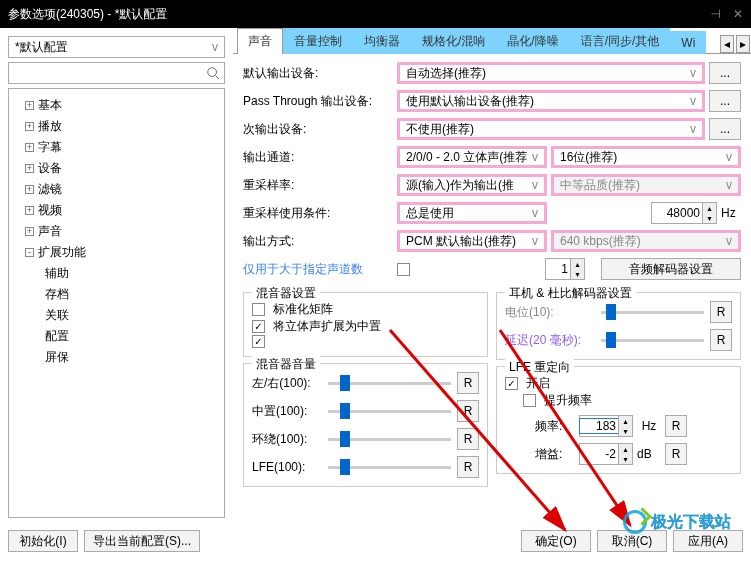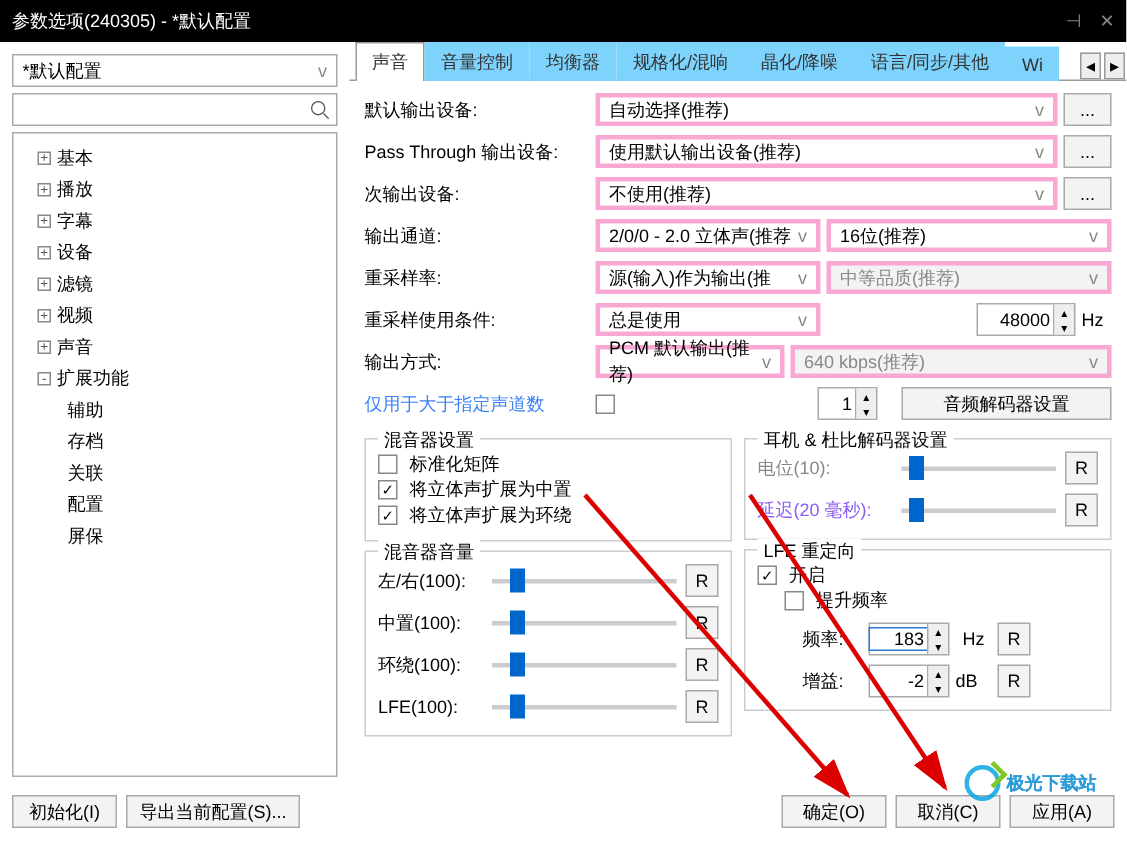--- a/index.html
+++ b/index.html
@@ -43,21 +43,21 @@
 .two-col>div{flex:1}
 .slider{display:flex;align-items:center;gap:6px}
 .slider .track{flex:1;height:3px;background:#ccc;position:relative}
 .slider .thumb{width:10px;height:16px;background:#0066cc;position:absolute;top:-7px;left:10%}
 .rbtn{border:1px solid #aaa;width:22px;height:22px;display:flex;align-items:center;justify-content:center;background:#f3f3f3}
 .bottom{position:absolute;bottom:12px;left:8px;right:8px;display:flex;justify-content:space-between}
 .bottom .btn{min-width:70px}
 .watermark{position:absolute;right:20px;bottom:30px;opacity:0.85;pointer-events:none;display:flex;align-items:center;gap:4px}
 .watermark .circ{width:24px;height:24px;border:3px solid #0aa6e0;border-radius:50%;position:relative}
 .watermark .circ::after{content:"";position:absolute;right:-5px;top:-3px;width:10px;height:10px;border-top:3px solid #6ac000;border-right:3px solid #6ac000;transform:rotate(45deg)}
-.watermark .txt{background:linear-gradient(#0aa6e0,#0a7cc0);-webkit-background-clip:text;color:#0a8cd0;font-weight:bold;font-size:12px}
+.watermark .txt{background:linear-gradient(#0aa6e0,#0a7cc0);-webkit-background-clip:text;color:#0a8cd0;font-weight:bold;font-size:16px}
 .arrow-anno{position:absolute;pointer-events:none}
 </style>
 </head>
 <body>
 
 <div class="titlebar">
   <span>参数选项(240305) - *默认配置</span>
   <div class="titlebar-right">
     <span>⊣</span>
     <span>✕</span>
@@ -199,21 +199,21 @@
             <input style="width: 50px;" value="48000">
             <div class="sp">
               <div>▴</div>
               <div>▾</div>
             </div>
           </div>
         <span style="width:20px">Hz</span>
       </div>
       <div class="row">
           <div class="lbl" style="width:150px">输出方式:</div>
-        <div class="sel" style="width:126px">
+        <div class="sel" style="width:150px">
             <span>PCM 默认输出(推荐)</span>
             <span class="v">v</span>
           </div>
         <div class="sel dis" style="flex:1">
             <span>640 kbps(推荐)</span>
             <span class="v">v</span>
           </div>
       </div>
       <div class="row">
           <div class="lbl" style="width:150px;color:#3b82f6">仅用于大于指定声道数</div>
@@ -237,21 +237,20 @@
             <div class="row">
                 <span class="cb"></span>
                 <span>标准化矩阵</span>
               </div>
             <div class="row">
                 <span class="cb on"></span>
                 <span>将立体声扩展为中置</span>
               </div>
             <div class="row">
                 <span class="cb on"></span>
-                <span>将立体声扩展为环绕</span>
               </div>
           </div>
           <div class="group">
             <div class="title">混音器音量</div>
             <div class="slider">
                 <div class="lbl" style="width:70px">左/右(100):</div>
                 <div class="track">
                   <div class="thumb"></div>
                 </div>
                 <div class="rbtn">R</div>

